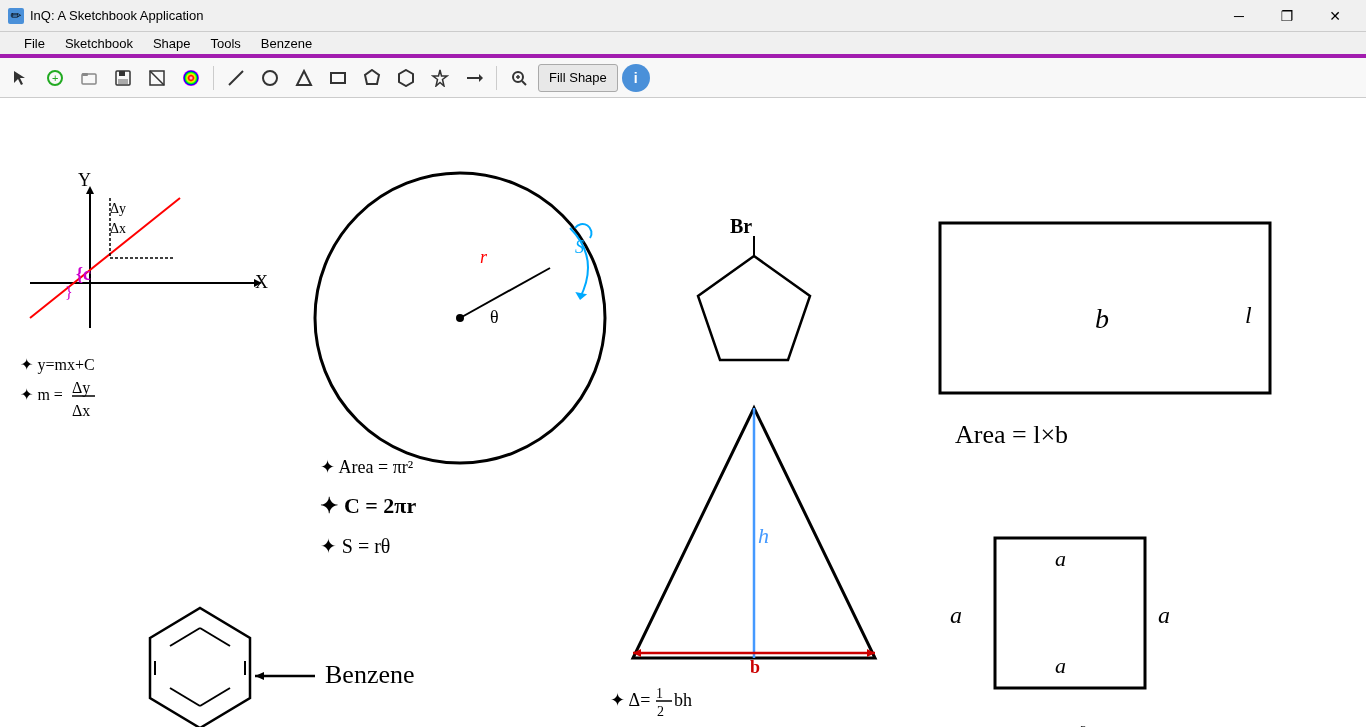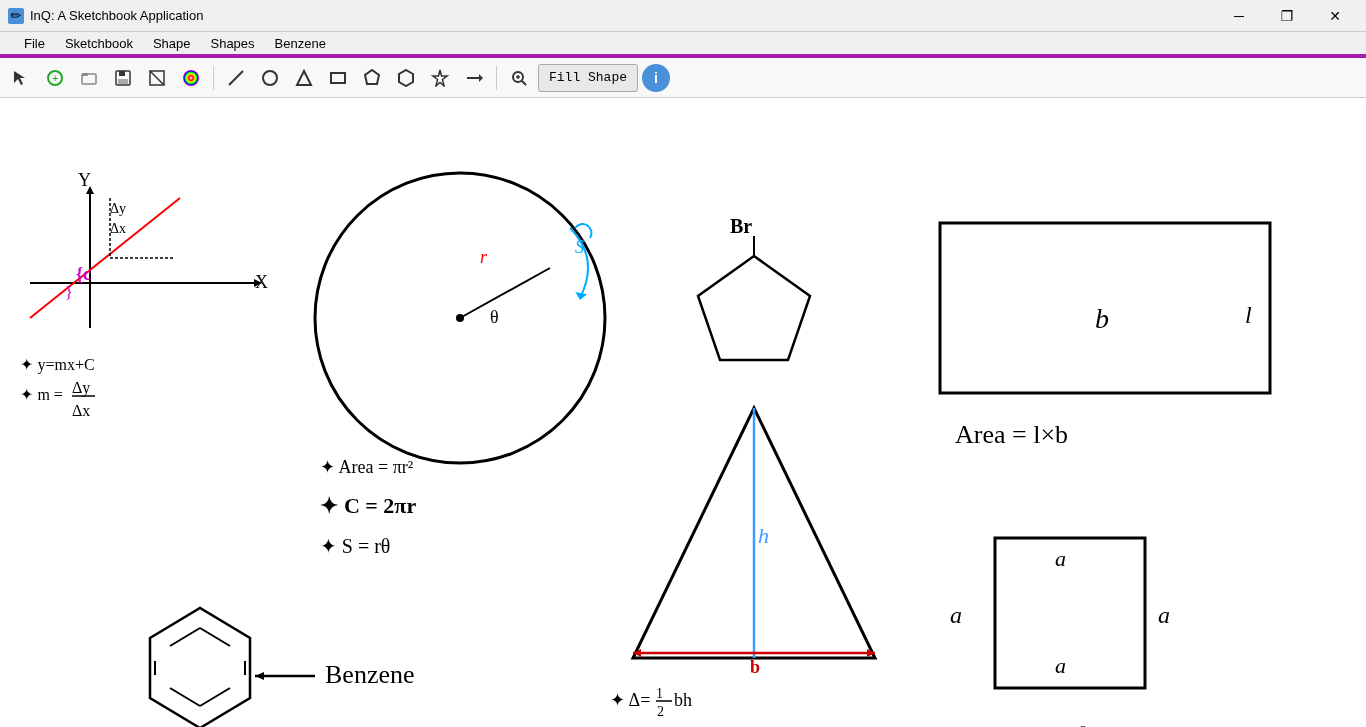--- a/index.html
+++ b/index.html
@@ -53,21 +53,21 @@
     .tool-btn {
       width: 30px; height: 30px;
       display: flex; align-items: center; justify-content: center;
       cursor: pointer; border: 1px solid transparent; border-radius: 3px;
       font-size: 14px; background: transparent;
     }
     .tool-separator { width: 1px; height: 24px; background: #ccc; margin: 0 3px; }
     .fill-shape-btn {
       padding: 2px 10px; height: 28px; background: #e8e8e8;
       border: 1px solid #aaa; border-radius: 3px; cursor: pointer;
-      font-size: 13px; display: flex; align-items: center; font-family: Liberation Mono, monospace;
+      font-size: 13px; display: flex; align-items: center;
     }
     .info-btn {
       width: 28px; height: 28px; border-radius: 50%; background: #4a90d9;
       display: flex; align-items: center; justify-content: center;
       color: #fff; font-weight: bold; font-size: 14px; cursor: pointer;
     }
 
     
     #canvas {
       position: relative;
@@ -94,21 +94,21 @@
     <button class="title-btn">─</button>
     <button class="title-btn">❐</button>
     <button class="title-btn close">✕</button>
   </div>
 </div>
 
 <div id="menubar">
   <span class="menu-item">File</span>
   <span class="menu-item">Sketchbook</span>
   <span class="menu-item">Shape</span>
-  <span class="menu-item">Shapes</span>
+  <span class="menu-item">Tools</span>
   <span class="menu-item">Benzene</span>
 </div>
 
 <div id="toolbar">
 
   <div class="tool-btn">
     <svg width="18" height="18" viewBox="0 0 18 18">
         <polygon points="2,2 2,14 6,10 9,16 11,15 8,9 13,9" fill="#333"></polygon>
       </svg>
   </div>

